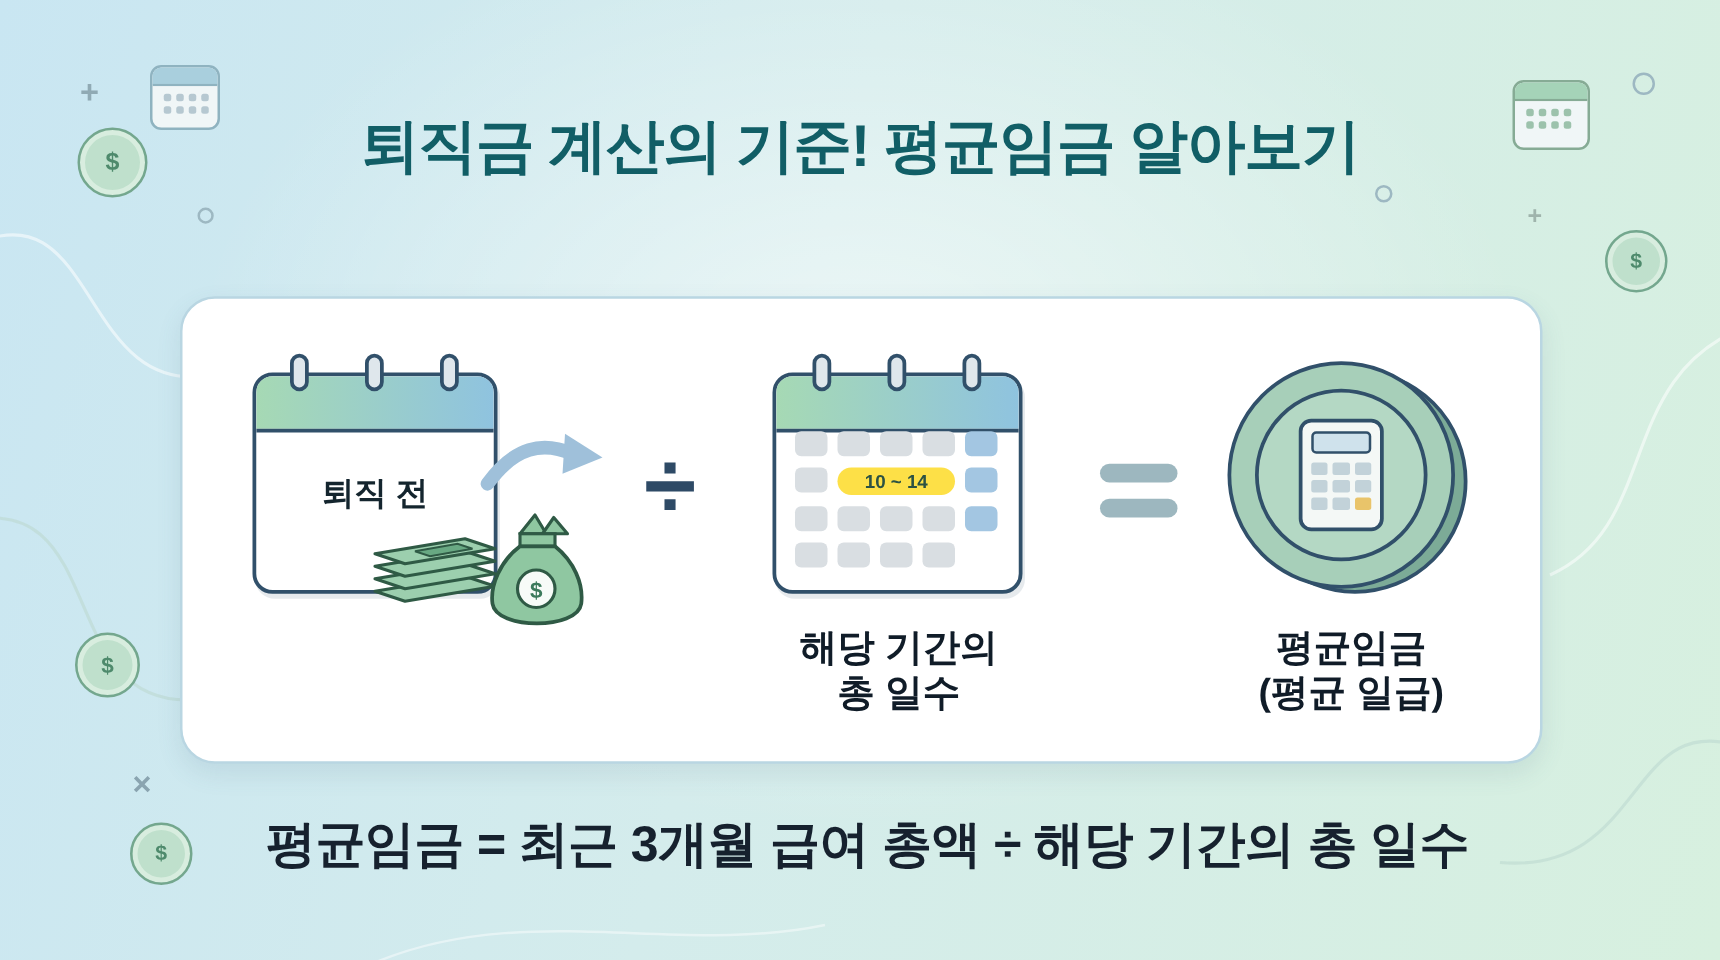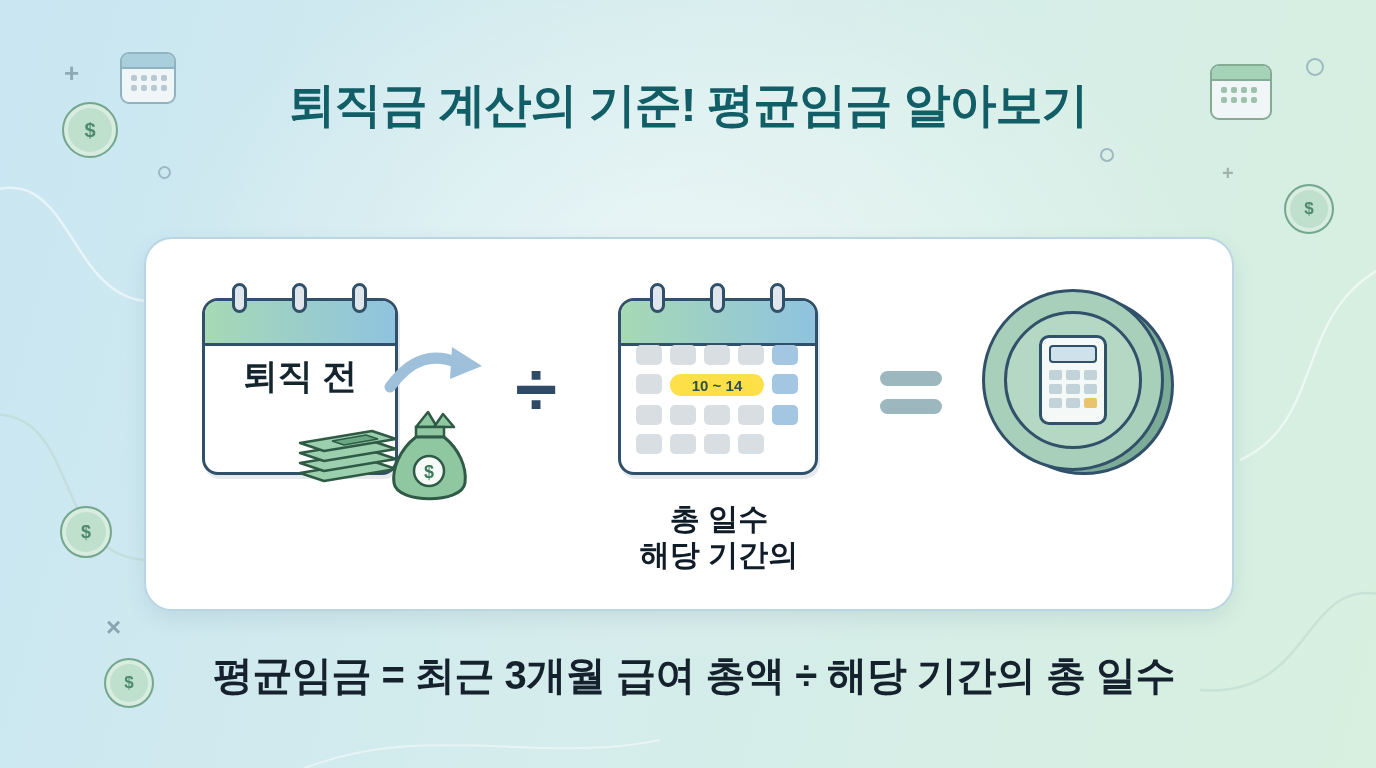--- a/index.html
+++ b/index.html
@@ -24,40 +24,40 @@
   .dec-cal.green .dec-cal-grid span { background:#9cc2ac; }
   .dec-coin {
     position:absolute; border-radius:50%; background:#bfe0cc; border:2px solid #74a78e;
     box-shadow:inset 0 0 0 4px #d8eddf; color:#4e8a6c; font-weight:800;
     display:flex; align-items:center; justify-content:center;
   }
   .dec-glyph { position:absolute; font-weight:700; }
   .dec-ring { position:absolute; border:2px solid #9db8c2; border-radius:50%; }
   
   .title {
-    position:absolute; top:74px; left:0; right:0; margin:0; text-align:center;
+    position:absolute; top:74px; left:0; right:0; margin:12px; text-align:center;
     font-size:47px; font-weight:800; letter-spacing:-1px; color:#115e66;
   }
   .subtitle {
     position:absolute; top:164px; left:0; right:0; margin:0; text-align:center;
     font-size:29px; font-weight:600; color:#161b1e;
   }
   
   .card {
     position:absolute; left:144px; top:237px; width:1090px; height:374px;
     background:#ffffff; border:2px solid #b9d6e2; border-radius:28px;
     box-shadow:0 8px 20px rgba(70,110,130,.12); box-sizing:border-box;
   }
   
   .cal { position:absolute; }
   .cal-ring { position:absolute; top:0; width:15px; height:30px; background:#dfe7ec; border:3px solid #31506a; border-radius:8px; box-sizing:border-box; z-index:2; }
   .cal-body { position:absolute; left:0; right:0; top:15px; bottom:0; background:#fff; border:3px solid #31506a; border-radius:16px; overflow:hidden; box-shadow:2px 4px 0 rgba(49,80,106,.12); }
   .cal-header { height:42px; background:linear-gradient(90deg,#a6d9b4 0%,#8fc3df 100%); border-bottom:3px solid #31506a; }
   .cal1-text { position:absolute; left:0; right:0; top:70px; text-align:center; }
-  .cal1-line1 { font-size:35px; font-weight:800; color:#14252e; }
+  .cal1-line1 { font-size:26px; font-weight:800; color:#14252e;margin-top:24px; }
   .cal1-line2 { display:inline-block; margin-top:6px; padding:1px 15px; background:#c8e8c6; border-radius:8px; font-size:29px; font-weight:800; color:#14252e; }
   .cal-grid { position:absolute; left:18px; top:62px; display:grid; grid-template-columns:repeat(5,26px); gap:9px 8px; }
   .cell { width:26px; height:20px; border-radius:5px; }
   .cell.g { background:#d9dee2; }
   .cell.b { background:#a3c6e2; }
   .cell.empty { background:transparent; }
   .range-pill { grid-column:span 3; height:22px; align-self:center; background:#fde047; border-radius:11px; display:flex; align-items:center; justify-content:center; font-size:15px; font-weight:700; color:#2c5243; }
   
   .money-svg { position:absolute; left:148px; top:152px; }
   .arrow-svg { position:absolute; left:238px; top:102px; }
@@ -215,22 +215,22 @@
 
         <span class="cell g"></span>
         <span class="cell g"></span>
         <span class="cell g"></span>
         <span class="cell g"></span>
         <span class="cell empty"></span>
       </div>
     </div>
 
     <div class="caption caption-days">
+      <div>해당 기간의</div>
       <div>총 일수</div>
-      <div>해당 기간의</div>
     </div>
 
     <div class="op-equals">
       <div class="bar"></div>
       <div class="bar"></div>
     </div>
 
     <div class="coin">
       <div class="coin-edge"></div>
       <div class="coin-face">
@@ -246,18 +246,22 @@
                 <span></span>
               <span></span>
                 <span></span>
                 <span class="accent"></span>
             </div>
           </div>
         </div>
       </div>
     </div>
 
+    <div class="caption caption-result">
+      <div>평균임금</div>
+      <div>(평균 일급)</div>
+    </div>
 
   </div>
 
   <p class="formula">평균임금 = 최근 3개월 급여 총액 ÷ 해당 기간의 총 일수</p>
 
 </div>
 
 </body></html>

